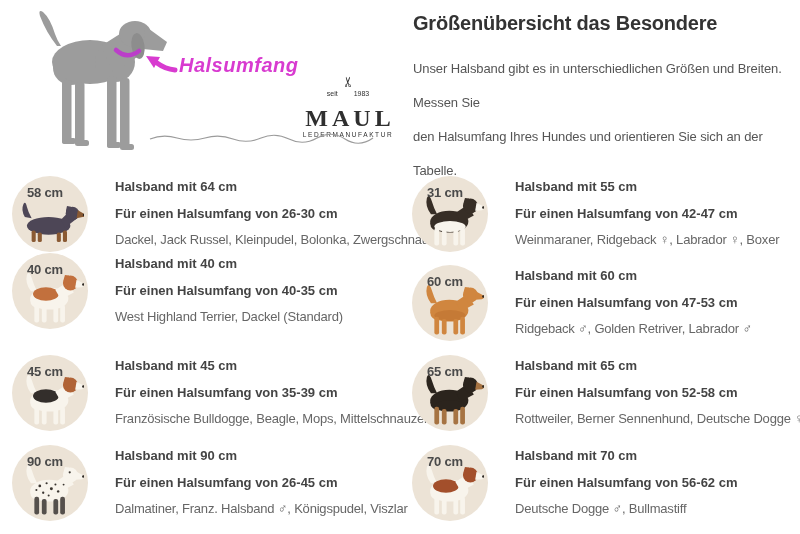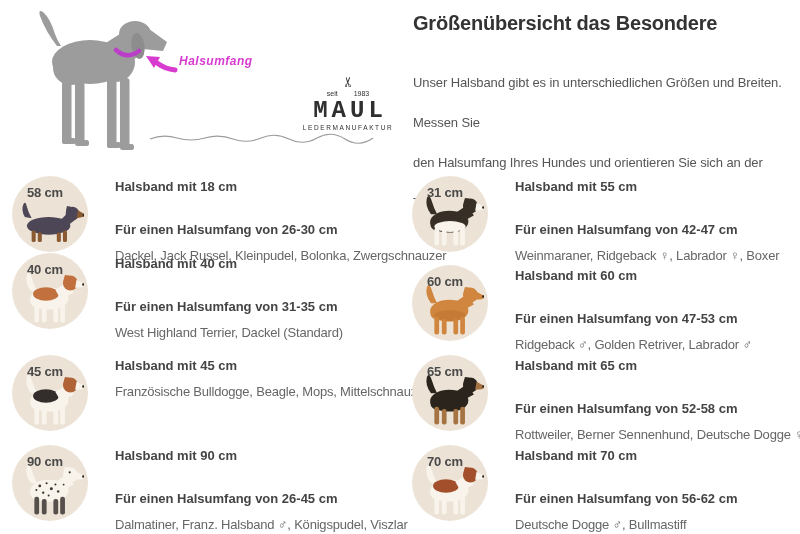--- a/index.html
+++ b/index.html
@@ -8,53 +8,53 @@
     --silhouette-gray:#9c9c9c; --logo-ink:#2f2f2f; --wave-gray:#9b9b9b;
   }
   *{margin:0;padding:0;box-sizing:border-box;}
   html,body{background:#ffffff;}
   body{font-family:"Liberation Sans","DejaVu Sans",sans-serif;}
   .page{position:relative;width:800px;height:534px;background:#ffffff;overflow:hidden;}
 
   
   .hero-svg{position:absolute;left:15px;top:6px;width:250px;height:148px;}
   .halsumfang-label{position:absolute;left:179px;top:54px;color:var(--accent-pink);
-    font-size:12px;font-weight:700;font-style:italic;letter-spacing:.5px;}
+    font-size:20px;font-weight:700;font-style:italic;letter-spacing:.5px;}
 
   
   .logo{position:absolute;left:300px;top:74px;width:96px;text-align:center;color:var(--logo-ink);}
   .logo .scissors{display:block;font-size:14px;line-height:14px;transform:rotate(-90deg);height:15px;}
   .logo .est-row{display:flex;justify-content:center;gap:16px;font-size:7px;margin-top:1px;}
-  .logo .wordmark{font-family:Liberation Mono, monospace;font-weight:700;
-    font-size:24px;letter-spacing:4px;line-height:26px;margin-top:1px;padding-left:4px;}
+  .logo .wordmark{font-family:Liberation Serif, serif;font-weight:700;
+    font-size:24px;letter-spacing:4px;line-height:26px;margin-top:8px;padding-left:4px;}
   .logo .subtitle{font-size:6.5px;letter-spacing:1.6px;margin-top:0px;}
   .wave{position:absolute;left:148px;top:132px;width:234px;height:12px;}
 
   
   .header{position:absolute;left:413px;top:12px;width:380px;}
   .page-title{font-size:20px;font-weight:700;color:var(--text-dark);letter-spacing:-.2px;}
-  .intro{margin-top:28px;font-size:13px;color:#555555;line-height:40px;letter-spacing:-.1px;}
+  .intro{margin-top:17px;font-size:13px;color:#555555;line-height:34px;letter-spacing:-.1px;}
 
   
   .cell{position:absolute;width:392px;height:84px;}
   .badge{position:absolute;left:0;top:0;width:76px;height:76px;border-radius:50%;
     background:var(--badge-bg);}
   .badge-label{position:absolute;left:15px;top:9px;font-size:13px;font-weight:700;
     color:#4a4a4a;z-index:2;letter-spacing:-.2px;}
   .dog{position:absolute;left:4px;top:12px;width:68px;height:62px;}
   .dog .p-saddle,.dog .p-spots{display:none;}
   .dog.has-saddle .p-saddle{display:block;}
   .dog.has-spots .p-spots{display:block;}
   .dog .g-dachshund{display:none;}
   .dog.v-dachshund .g-dachshund{display:block;}
   .dog.v-dachshund .g-standing{display:none;}
   .info{position:absolute;left:103px;top:0;width:288px;white-space:nowrap;}
   .t1,.t2{font-size:13px;font-weight:700;color:var(--text-bold);line-height:16px;}
   .t1{margin-top:3px;}
-  .t2{margin-top:27px;}
+  .t2{margin-top:11px;}
   .t3{font-size:13px;color:var(--text-muted);line-height:16px;margin-top:10px;letter-spacing:-.2px;}
 </style>
 </head>
 <body>
 
 <div class="page">
 
   <svg class="hero-svg" viewBox="0 0 250 148">
     <g style="fill:var(--silhouette-gray)">
       <path d="M42 40 Q31 26 25 10 Q23 3 28 6 Q35 12 40 28 Q42 34 46 40 Z"></path>
@@ -144,21 +144,21 @@
           <rect x="69" y="62" width="6" height="17" rx="2.5" style="fill:var(--legs)"></rect>
           <polygon points="66,46 80,32 90,44 72,58" style="fill:var(--body)"></polygon>
           <circle cx="83" cy="37" r="10" style="fill:var(--head)"></circle>
           <path d="M75 26 Q71 39 77 44 Q82 37 81 27 Z" style="fill:var(--head)"></path>
           <path d="M91 32 L101 38 Q102 42 98 42 L89 44 Z" style="fill:var(--snout)"></path>
           <circle cx="100" cy="39" r="1.8" style="fill:#2d2823"></circle>
         </g>
       </svg>
     </div>
     <div class="info">
-      <div class="t1">Halsband mit 18 cm</div>
+      <div class="t1">Halsband mit 64 cm</div>
       <div class="t2">Für einen Halsumfang von 26-30 cm</div>
       <div class="t3">Dackel, Jack Russel, Kleinpudel, Bolonka, Zwergschnauzer</div>
     </div>
   </div>
 
   <div class="cell" style="left:412px;top:176px">
     <div class="badge">
       <span class="badge-label">31 cm</span>
       <svg class="dog v-standing" viewBox="0 0 100 90" style="--body: #372e26; --head: #372e26; --belly: #f8f4ec; --legs: #f8f4ec; --snout: #f8f4ec;">
         <g class="g-standing">
@@ -253,21 +253,21 @@
           <polygon points="66,46 80,32 90,44 72,58" style="fill:var(--body)"></polygon>
           <circle cx="83" cy="37" r="10" style="fill:var(--head)"></circle>
           <path d="M75 26 Q71 39 77 44 Q82 37 81 27 Z" style="fill:var(--head)"></path>
           <path d="M91 32 L101 38 Q102 42 98 42 L89 44 Z" style="fill:var(--snout)"></path>
           <circle cx="100" cy="39" r="1.8" style="fill:#2d2823"></circle>
         </g>
       </svg>
     </div>
     <div class="info">
       <div class="t1">Halsband mit 40 cm</div>
-      <div class="t2">Für einen Halsumfang von 31-35 cm</div>
+      <div class="t2">Für einen Halsumfang von 40-35 cm</div>
       <div class="t3">West Highland Terrier, Dackel (Standard)</div>
     </div>
   </div>
 
   <div class="cell" style="left:412px;top:265px">
     <div class="badge">
       <span class="badge-label">60 cm</span>
       <svg class="dog v-standing" viewBox="0 0 100 90" style="--body: #d0863f; --head: #d0863f; --belly: #c57a36; --legs: #d0863f; --snout: #d0863f;">
         <g class="g-standing">
           <path class="pp" d="M22 38 Q13 26 16 14 Q19 7 23 18 Q26 28 31 38 Z" style="fill:var(--body)"></path>
@@ -361,20 +361,21 @@
           <polygon points="66,46 80,32 90,44 72,58" style="fill:var(--body)"></polygon>
           <circle cx="83" cy="37" r="10" style="fill:var(--head)"></circle>
           <path d="M75 26 Q71 39 77 44 Q82 37 81 27 Z" style="fill:var(--head)"></path>
           <path d="M91 32 L101 38 Q102 42 98 42 L89 44 Z" style="fill:var(--snout)"></path>
           <circle cx="100" cy="39" r="1.8" style="fill:#2d2823"></circle>
         </g>
       </svg>
     </div>
     <div class="info">
       <div class="t1">Halsband mit 45 cm</div>
+      <div class="t2">Für einen Halsumfang von 35-39 cm</div>
       <div class="t3">Französische Bulldogge, Beagle, Mops, Mittelschnauzer</div>
     </div>
   </div>
 
   <div class="cell" style="left:412px;top:355px">
     <div class="badge">
       <span class="badge-label">65 cm</span>
       <svg class="dog v-standing" viewBox="0 0 100 90" style="--body: #2b241d; --head: #2b241d; --belly: #2b241d; --legs: #a67342; --snout: #a67342;">
         <g class="g-standing">
           <path class="pp" d="M22 38 Q13 26 16 14 Q19 7 23 18 Q26 28 31 38 Z" style="fill:var(--body)"></path>

